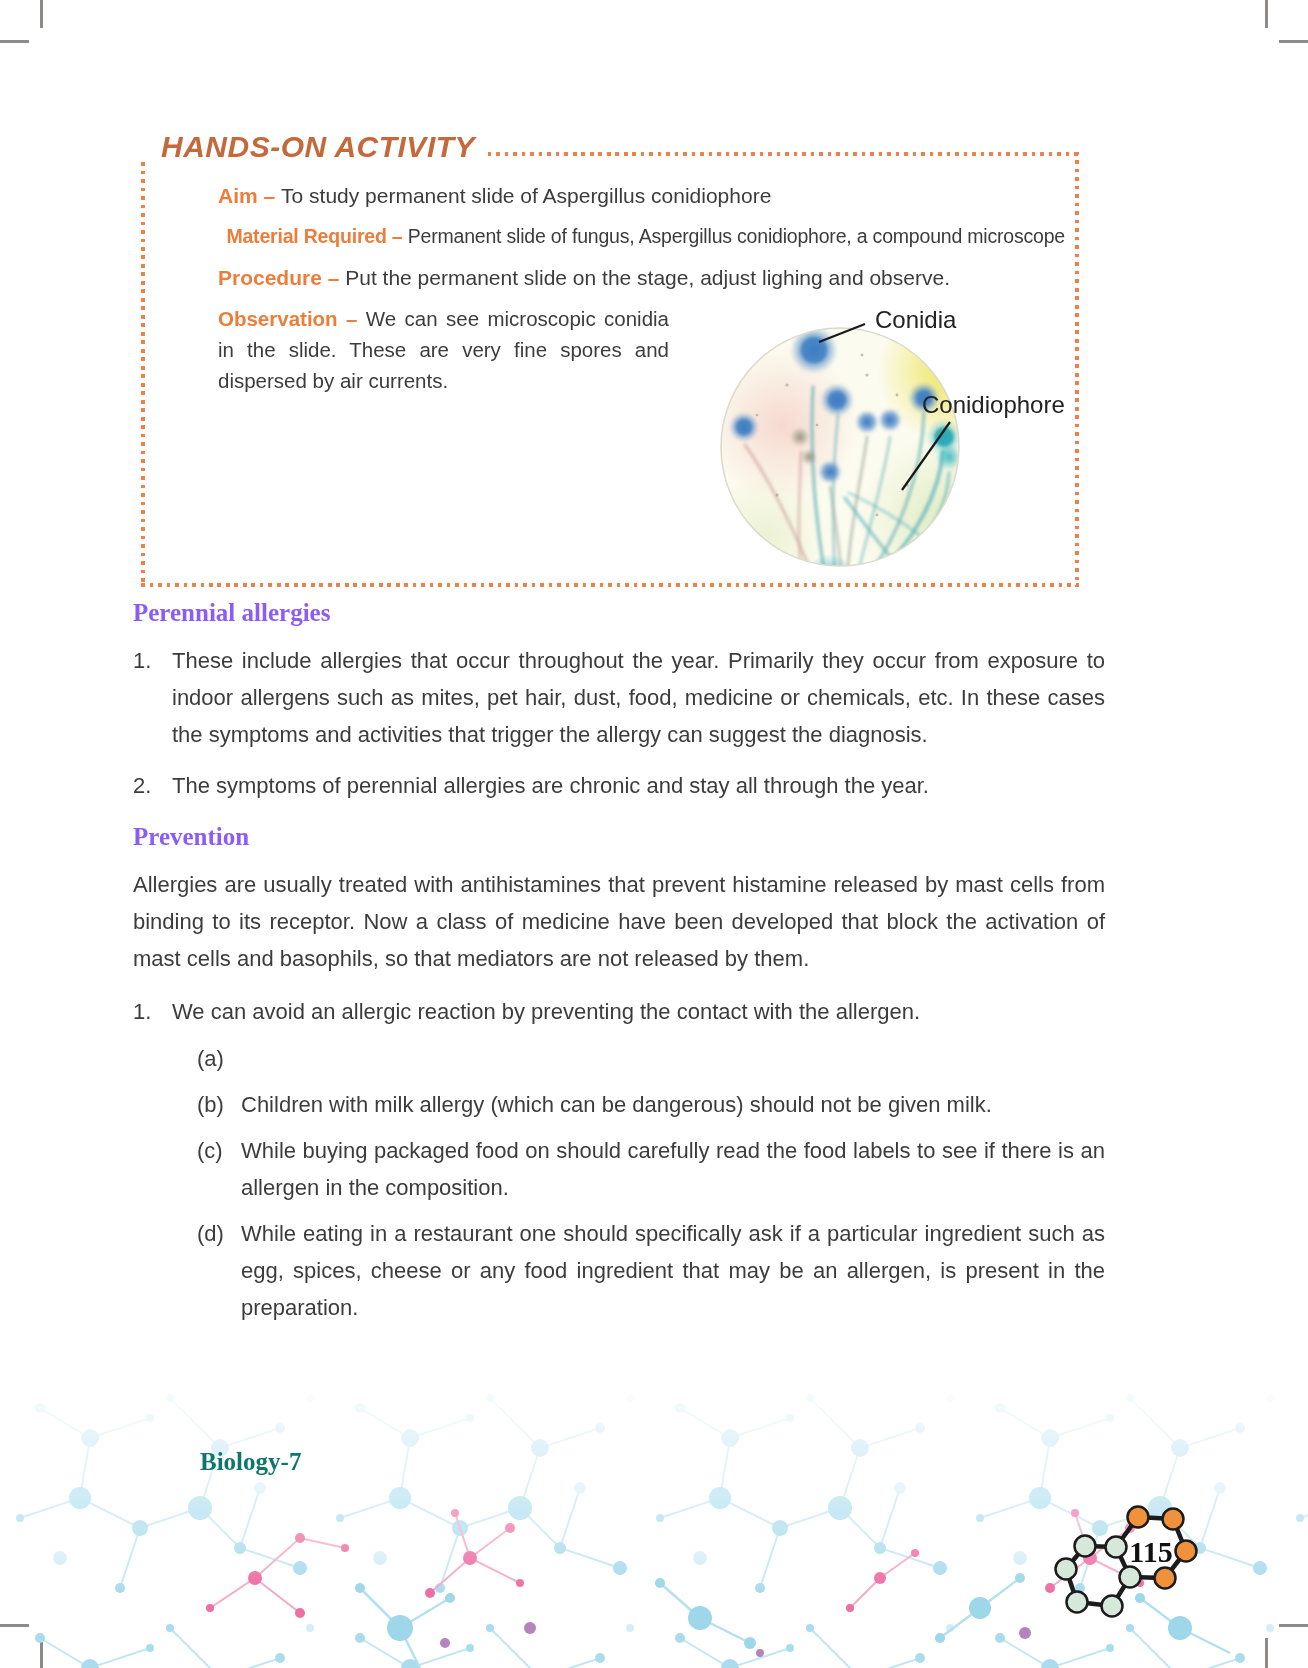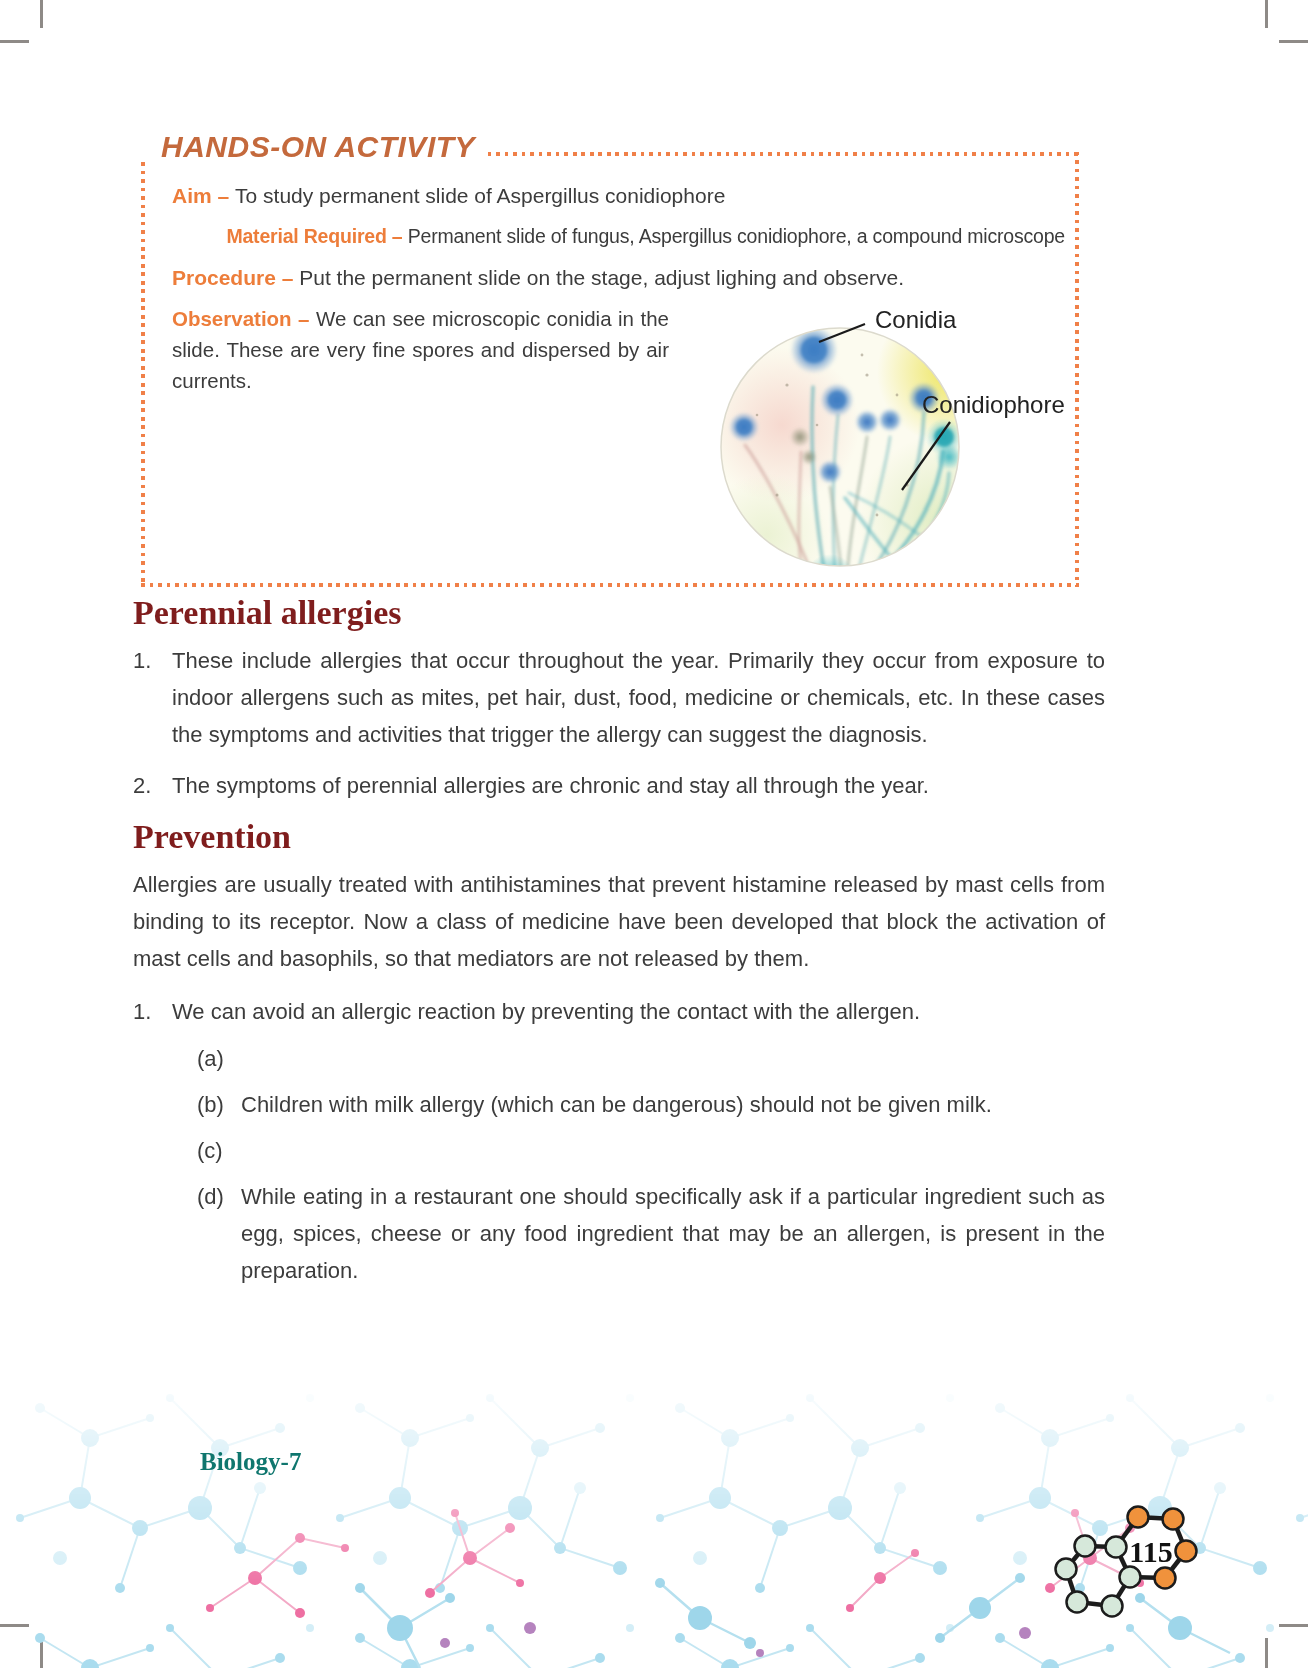--- a/index.html
+++ b/index.html
@@ -10,29 +10,29 @@
   
   #activity-box{position:absolute;left:141px;top:152px;width:938px;height:435px;}
   .dot-h{position:absolute;height:4px;
      background-image:repeating-linear-gradient(to right,#f08048 0 3.5px,transparent 3.5px 8.5px);}
   .dot-v{position:absolute;width:4px;
      background-image:repeating-linear-gradient(to bottom,#f08048 0 3.5px,transparent 3.5px 8.5px);}
   #activity-title{position:absolute;left:10px;top:-22px;background:#fff;padding:0 10px;
      font-size:30px;font-weight:bold;font-style:italic;letter-spacing:.5px;color:#c4693c;
      font-family:"Liberation Sans",sans-serif;white-space:nowrap;}
   #activity-content{position:absolute;left:31px;top:28px;right:14px;bottom:10px;font-size:21px;line-height:31px;}
-  .sec{margin-bottom:10px;}
+  .sec{margin-bottom:10px;margin-left:46px;}
   .sec .lbl{color:#ed7d3a;font-weight:bold;}
   .sec.tight{font-size:19.5px;letter-spacing:-0.2px;text-align:right;}
   #obs-col{width:497px;font-size:20.5px;text-align:justify;}
   #obs-col .sec{margin-bottom:12px;}
   #figure{position:absolute;left:556px;top:148px;width:400px;height:285px;}
   
   #content{position:absolute;left:133px;top:598px;width:972px;font-size:22px;line-height:37px;}
-  h2.mag{font-family:"Liberation Serif",serif;color:#7f1d1d;font-size:34px;line-height:30px;
+  h2.mag{font-family:"Liberation Serif",serif;color:#8b5cf6;font-size:25px;line-height:30px;
          margin:0 0 14px 0;font-weight:bold;}
   .para{text-align:justify;margin:0 0 16px 0;}
   .li{display:flex;margin:0 0 14px 0;}
   .li .mk{width:39px;flex:none;}
   .li .tx{flex:1;text-align:justify;}
   .sub{display:flex;margin:0 0 9px 0;padding-left:64px;}
   .sub .mk{width:44px;flex:none;}
   .sub .tx{flex:1;text-align:justify;}
   
   #book-label{position:absolute;left:200px;top:1448px;font-family:"Liberation Serif",serif;
@@ -195,20 +195,21 @@
 
     <div class="sub">
       <div class="mk">(a)</div>
     </div>
     <div class="sub">
       <div class="mk">(b)</div>
       <div class="tx">Children with milk allergy (which can be dangerous) should not be given milk.</div>
     </div>
     <div class="sub">
       <div class="mk">(c)</div>
+      <div class="tx">While buying packaged food  on should carefully read the food labels to see if there is an allergen in the composition.</div>
     </div>
     <div class="sub">
       <div class="mk">(d)</div>
       <div class="tx">While eating in a restaurant one should specifically ask if a particular ingredient such as egg, spices, cheese or any food ingredient that may be an allergen, is present in the preparation.</div>
     </div>
   </div>
 
   <svg id="net-decoration" width="1308" height="300" viewBox="0 0 1308 300">
     <defs>
       <linearGradient id="fadegrad" x1="0" y1="0" x2="0" y2="1">

